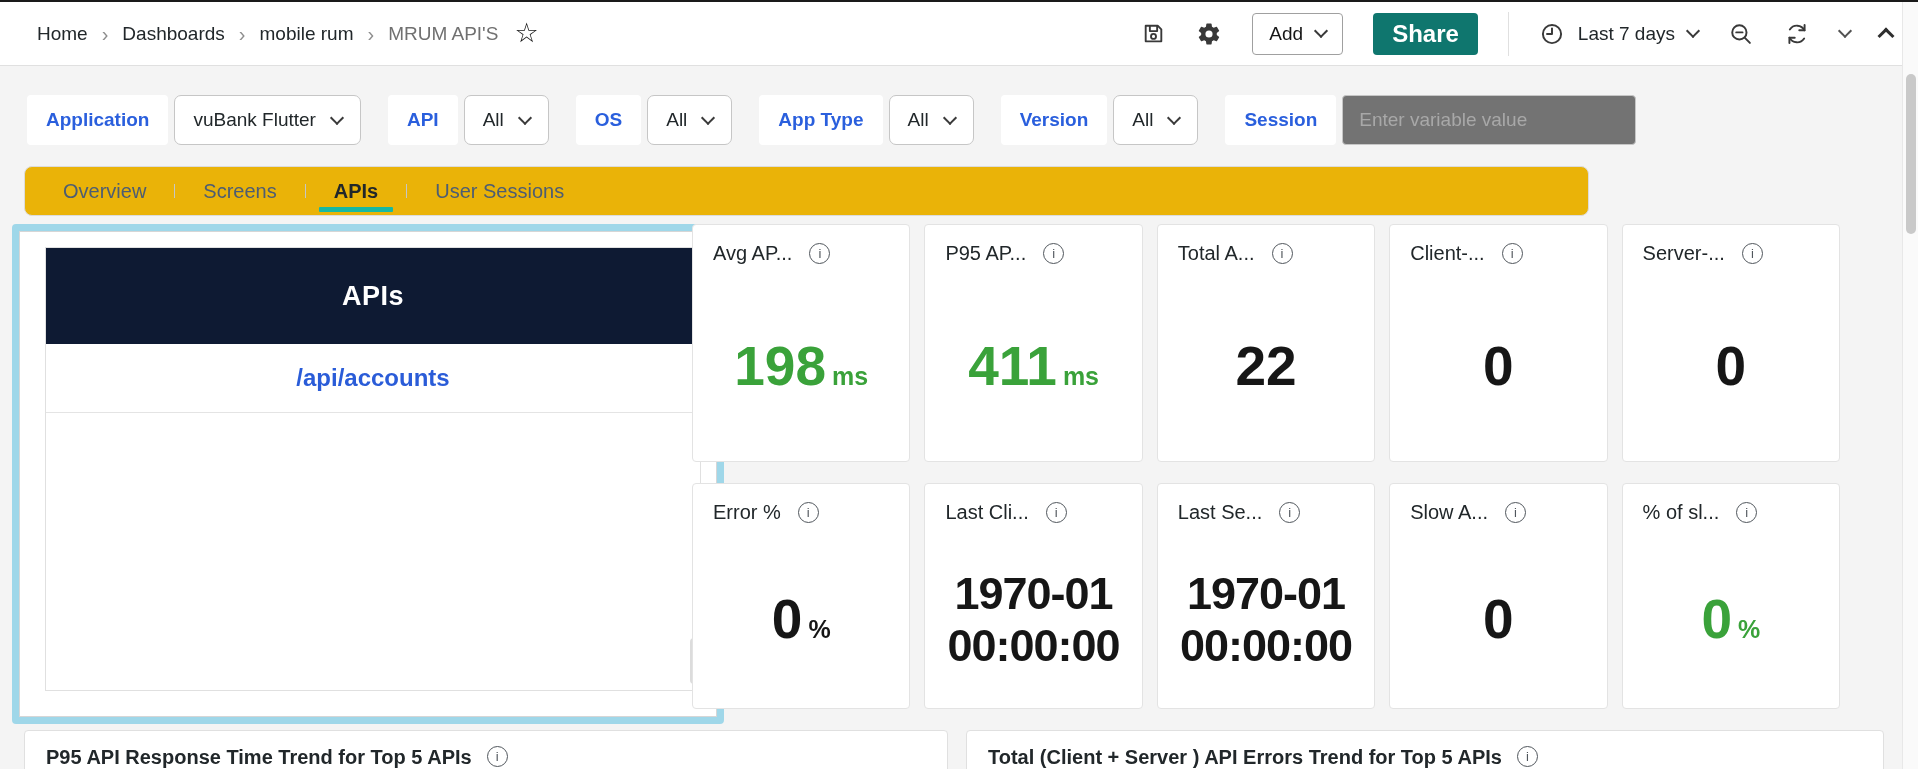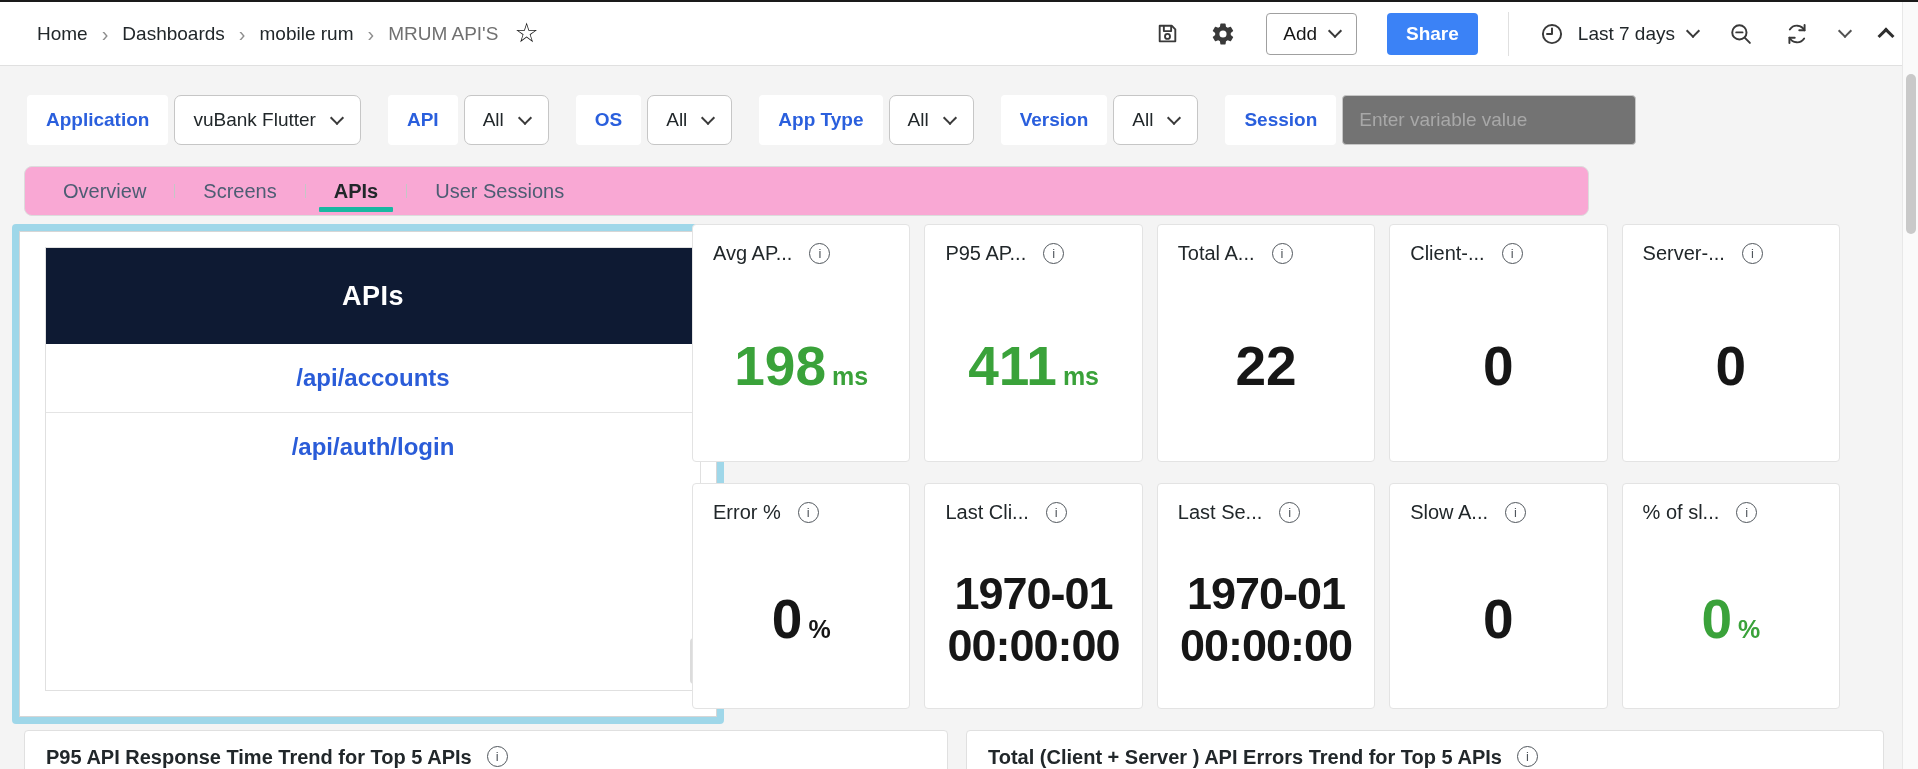--- a/index.html
+++ b/index.html
@@ -12,22 +12,22 @@
           border-bottom:1px solid #e0e0e0;display:flex;align-items:center;padding:0 26px 0 37px;box-sizing:border-box;}
   .crumbs{display:flex;align-items:center;gap:14px;font-size:19px;}
   .crumb{color:#21272a;cursor:pointer;}
   .crumb.current{color:#707070;}
   .crumb-sep{color:#8d8d8d;font-size:20px;line-height:1;}
   .star{font-size:27px;color:#161616;margin-left:16px;cursor:pointer;line-height:1;}
   .tb-right{margin-left:auto;display:flex;align-items:center;gap:30px;}
   .tb-icon{width:26px;height:26px;display:flex;align-items:center;justify-content:center;cursor:pointer;}
   .btn-add{height:42px;padding:0 16px;border:1px solid #a0a0a0;border-radius:4px;background:#fff;
            display:flex;align-items:center;gap:13px;font-size:19px;color:#161616;cursor:pointer;}
-  .btn-share{height:42px;padding:0 19px;border:none;border-radius:4px;background:#3b82f6;color:#fff;
-             font-size:19px;font-weight:bold;display:flex;align-items:center;cursor:pointer;}
+  .btn-share{height:42px;padding:0 19px;border:none;border-radius:4px;background:#0f766e;color:#fff;
+             font-size:24px;font-weight:bold;display:flex;align-items:center;cursor:pointer;}
   .tb-divider{width:1px;height:44px;background:#e0e0e0;}
   .time-group{display:flex;align-items:center;gap:13px;cursor:pointer;}
   .time-label{font-size:19px;color:#21272a;}
   .chev{display:inline-block;width:9px;height:9px;border-right:2px solid #393939;border-bottom:2px solid #393939;
         transform:rotate(45deg);margin-top:-5px;}
   .chev.up{transform:rotate(-135deg);margin-top:5px;border-right-width:3px;border-bottom-width:3px;border-color:#2e2e2e;}
   .chev.sm{width:8px;height:8px;}
 
   
   .filterbar{position:absolute;top:74px;left:0;right:16px;height:92px;display:flex;align-items:center;
@@ -36,21 +36,21 @@
   .fchip{height:50px;padding:0 19px;background:#fff;border-radius:4px;display:flex;align-items:center;
          font-size:19px;font-weight:bold;color:#2a5fdd;}
   .fdrop{height:50px;padding:0 18px;background:#fff;border:1px solid #c6c6c6;border-radius:7px;
          display:flex;align-items:center;gap:16px;font-size:19px;color:#21272a;cursor:pointer;box-sizing:border-box;}
   .fdrop .chev{border-color:#3a3a3a;}
   .finput{height:50px;width:294px;padding:0 16px;background:#737373;border:1px solid #c6c6c6;border-radius:4px;
           font-size:19px;color:#161616;box-sizing:border-box;font-family:"Liberation Sans",sans-serif;outline:none;}
   .finput::placeholder{color:#a8a8a8;}
 
   
-  .tabbar{position:absolute;left:24px;top:166px;width:1565px;height:50px;background:#f9a8d4;border:1px solid #dcdcdc;
+  .tabbar{position:absolute;left:24px;top:166px;width:1565px;height:50px;background:#eab308;border:1px solid #dcdcdc;
           border-radius:8px;display:flex;align-items:center;padding-left:10px;box-sizing:border-box;}
   .tab{position:relative;height:100%;display:flex;align-items:center;padding:0 28px;font-size:20px;
        color:#4d5d73;cursor:pointer;}
   .tab.active{color:#21272a;font-weight:bold;}
   .tab.active .underline{position:absolute;left:13px;right:13px;bottom:3px;height:5px;background:#17b8a2;border-radius:1px;}
   .tab-sep{width:1px;height:14px;background:#c6c6c6;}
 
   
   .widget{position:absolute;left:12px;top:224px;width:712px;height:500px;box-sizing:border-box;
           border:7px solid #9fd7e9;border-radius:4px;background:#fff;}
@@ -220,21 +220,20 @@
     <div class="tab">
       <span>User Sessions</span>
     </div>
   </div>
 
   <div class="widget">
     <div class="widget-inner">
       <div class="api-table">
         <div class="api-thead">APIs</div>
         <div class="api-row bordered">/api/accounts</div>
-        <div class="api-row">/api/auth/login</div>
         <div class="tbl-thumb"></div>
       </div>
     </div>
   </div>
 
   <div class="cards">
 
     <div class="card">
       <div class="card-head">
         <span class="card-title">Avg AP...</span>

